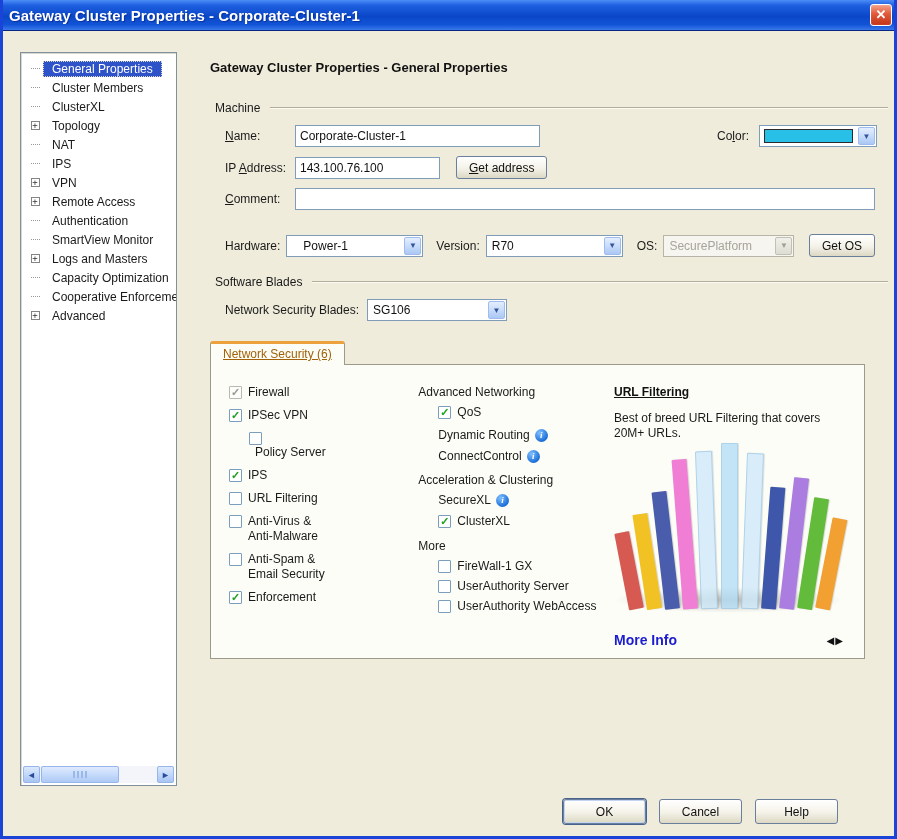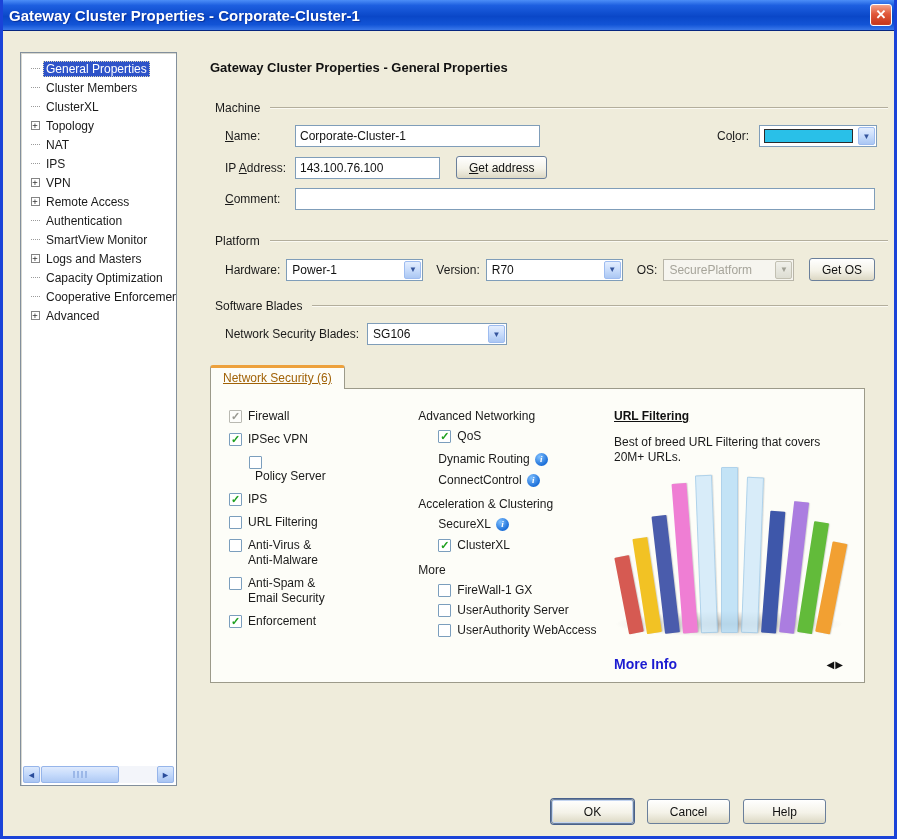--- a/index.html
+++ b/index.html
@@ -46,21 +46,21 @@
   .tctrl {
     width:16px; min-width:16px; display:flex; align-items:center; justify-content:center;
     color:#8a8a8a;
   }
   .tplus {
     width:9px; height:9px; border:1px solid #848484; background:#fff;
     font-size:9px; line-height:7px; text-align:center; color:#333;
     font-family:"DejaVu Sans Mono", monospace;
   }
   .tdash { width:9px; border-top:1px dotted #9a9a9a; }
-  .tlabel { padding:1px 3px; color:#1a1a1a; overflow:hidden; text-overflow:clip; }
+  .tlabel { padding:1px 9px; color:#1a1a1a; overflow:hidden; text-overflow:clip; }
   .tlabel.sel {
     background:#2e53c8; color:#fff; outline:1px dotted #ded8b8; outline-offset:-1px;
   }
 
   
   .hscroll {
     position:absolute; left:2px; right:2px; bottom:2px; height:17px;
     display:flex; align-items:stretch; background:#f3f5fa;
   }
   .sb-btn {
@@ -173,21 +173,21 @@
   }
   .fanbars { position:relative; display:flex; align-items:flex-end; gap:3px; }
   .fanbar { width:15px; border-radius:1px; transform-origin:bottom center;
             box-shadow:1px 0 1px rgba(0,0,0,.15); }
   .fanbar.glass { opacity:.8; border:1px solid #9cc8e8; width:17px; }
   .promo-bottom { margin-top:auto; display:flex; align-items:center; }
   .more-info { font-size:14px; font-weight:bold; color:#1b1bd1; cursor:pointer; }
   .pager { margin-left:auto; font-size:10px; color:#111; letter-spacing:1px; cursor:pointer; }
 
   
-  .footer { position:absolute; right:68px; bottom:12px; display:flex; gap:13px; }
+  .footer { position:absolute; right:56px; bottom:12px; display:flex; gap:13px; }
   .footer .xp-btn { width:83px; height:25px; }
   .footer .xp-btn.default { box-shadow:0 0 0 1px #49618c, inset 0 0 0 1px #c3d4f0; }
 </style>
 </head>
 <body>
 
 <div class="window">
 
   <div class="titlebar">
     <span class="title">Gateway Cluster Properties - Corporate-Cluster-1</span>
@@ -317,27 +317,23 @@
     <div class="frow">
       <span class="flabel" style="width:70px;">IP <u>A</u>ddress:</span>
       <input class="tbox" style="width: 145px;" value="143.100.76.100">
       <button class="xp-btn" style="margin-left:16px;text-align:center;"><u>G</u>et address</button>
     </div>
     <div class="frow" style="margin-bottom:24px;">
       <span class="flabel" style="width:70px;"><u>C</u>omment:</span>
       <input class="tbox" style="flex: 1 1 0%; margin-right: 13px;" value="">
     </div>
 
-    <div class="group-hdr">
-      <span class="group-label">Platform</span>
-      <span class="group-rule"></span>
-    </div>
     <div class="frow" style="margin-bottom:18px;">
       <span class="flabel">Hardware:</span>
-      <div class="combo" style="width:137px; margin-left:6px;">
+      <div class="combo" style="width:137px; margin-left:6px;padding-left:11px;">
         <span class="cval">Power-1</span>
         <span class="carrow">▼</span>
       </div>
       <span class="flabel" style="margin-left:13px;">Version:</span>
       <div class="combo" style="width:137px; margin-left:6px;">
         <span class="cval">R70</span>
         <span class="carrow">▼</span>
       </div>
       <span class="flabel" style="margin-left:14px;">OS:</span>
       <div class="combo disabled" style="width:131px; margin-left:6px;">

